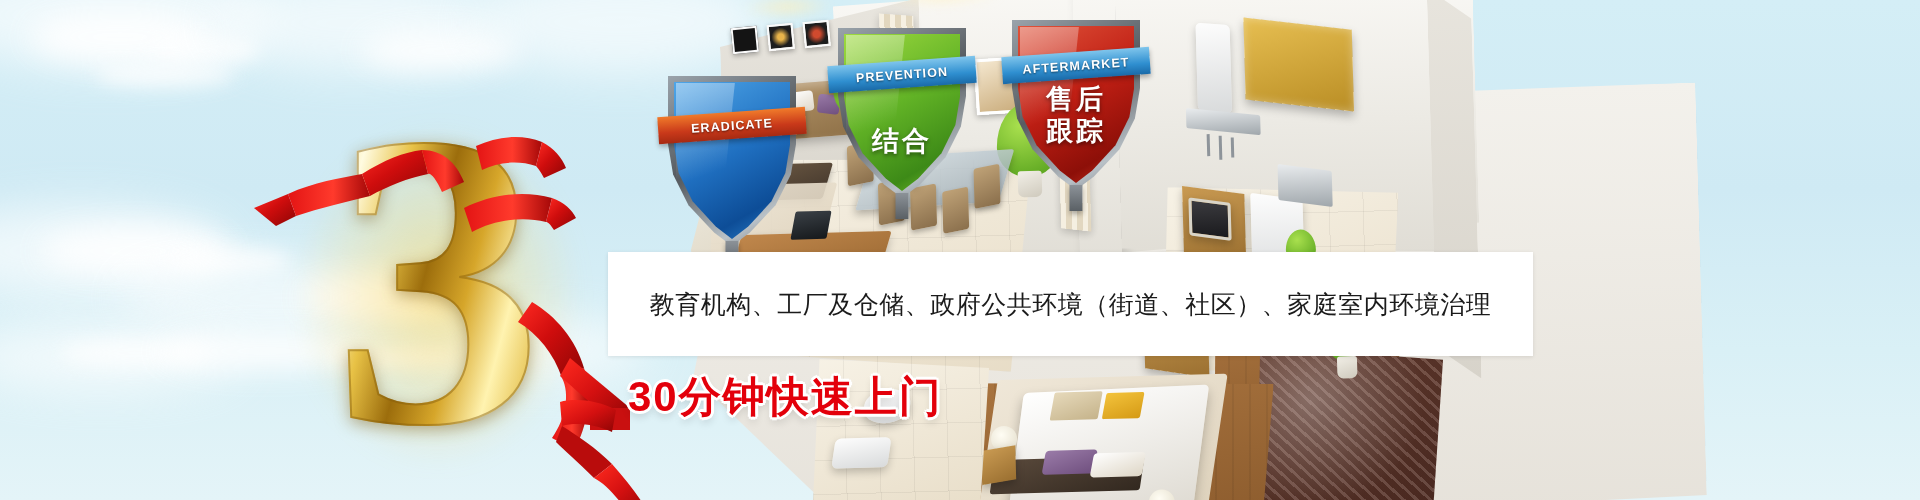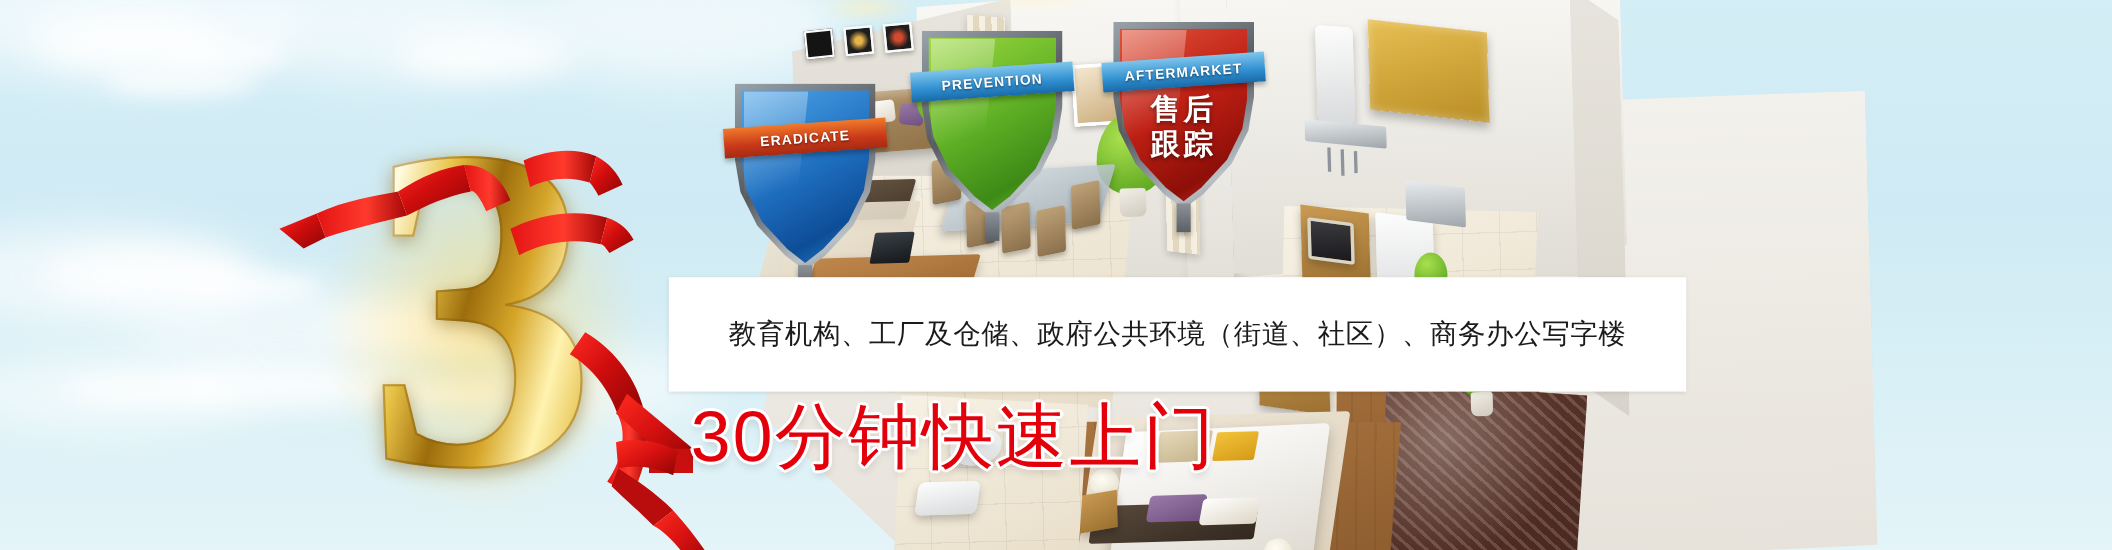--- a/index.html
+++ b/index.html
@@ -201,22 +201,22 @@
     color:#1b1b1b;
     font-size:25px; line-height:30px;
     font-weight:500;
     letter-spacing:.5px;
     white-space:nowrap;
   }
 
   
   #headline{
     position:absolute; left:628px; top:362px;
-    font-size:65px; line-height:70px;
-    font-weight:normal;
+    font-size:42px; line-height:70px;
+    font-weight:bold;
     color:#e3000b;
     letter-spacing:2px;
     white-space:nowrap;
     text-shadow:
       -2px -2px 0 #fff, 2px -2px 0 #fff, -2px 2px 0 #fff, 2px 2px 0 #fff,
       -3px 0 0 #fff, 3px 0 0 #fff, 0 -3px 0 #fff, 0 3px 0 #fff,
       0 5px 8px rgba(0,0,0,.18);
   }
 </style>
 </head>
@@ -445,33 +445,34 @@
   </div>
 
   <div class="shield" id="shield-prevention" style="left:838px; top:28px;">
     <div class="rim"></div>
     <div class="face"></div>
     <div class="gloss"></div>
     <div class="pole"></div>
     <div class="band" style="top:33px;">
       <span>PREVENTION</span>
     </div>
+    <div class="cn" style="top:98px;">结合</div>
   </div>
 
   <div class="shield" id="shield-aftermarket" style="left:1012px; top:20px;">
     <div class="rim"></div>
     <div class="face"></div>
     <div class="gloss"></div>
     <div class="pole"></div>
     <div class="band" style="top:32px;">
       <span>AFTERMARKET</span>
     </div>
     <div class="cn" style="top:64px;">售后</div>
     <div class="cn" style="top:96px;">跟踪</div>
   </div>
 
   <div id="info-panel">
-    <div class="line">教育机构、工厂及仓储、政府公共环境（街道、社区）、商务办公写字楼</div>
+    <div class="line">教育机构、工厂及仓储、政府公共环境（街道、社区）、家庭室内环境治理</div>
   </div>
 
   <div id="headline">30分钟快速上门</div>
 
 </div>
 
 </body></html>

